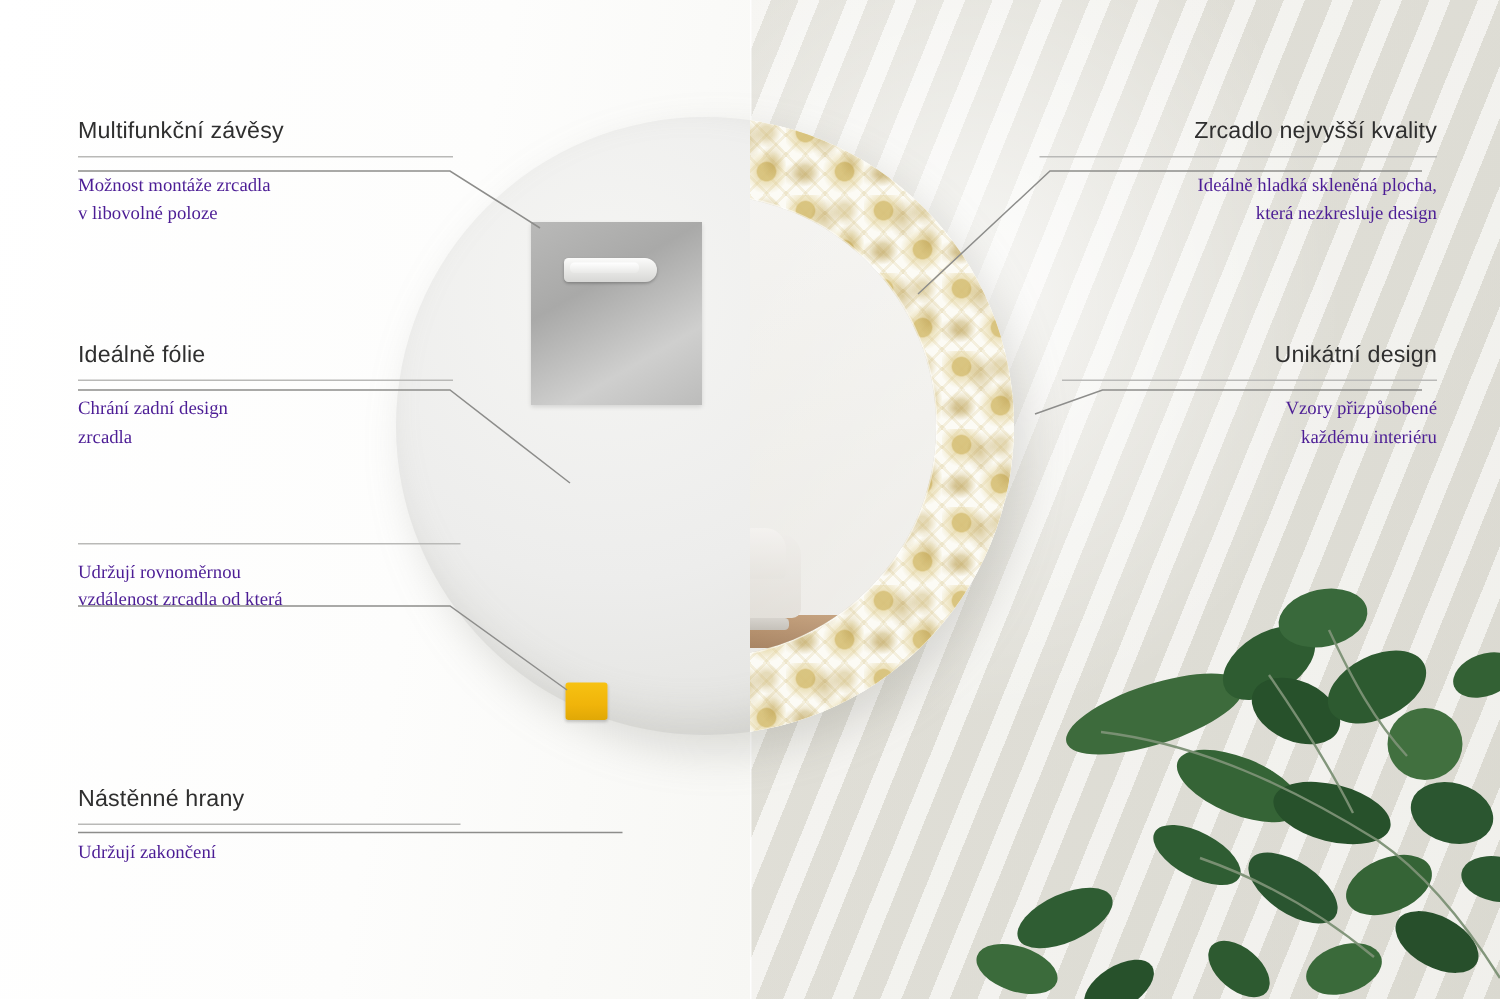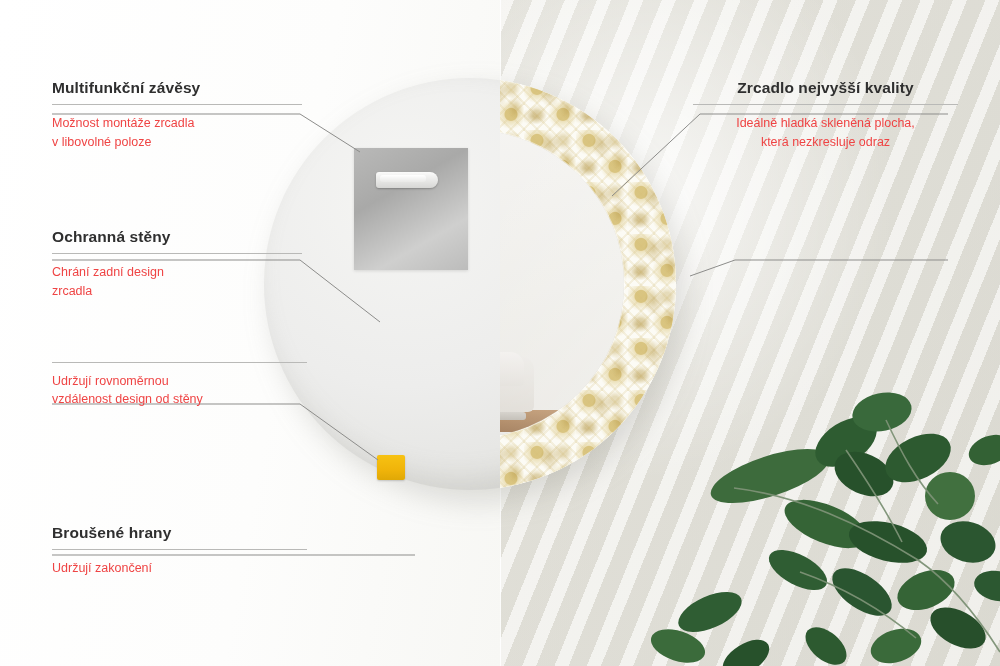--- a/index.html
+++ b/index.html
@@ -177,28 +177,28 @@
     box-shadow:0 1px 2px rgba(0,0,0,.18);
   }
 
   
   .foliage { position:absolute; right:-10px; bottom:-10px; width:360px; height:330px; }
   .foliage svg { width:100%; height:100%; display:block; }
 
   
   .callout { position:absolute; }
   .callout .title {
-    font-size:15.5px; font-weight:bold; color:#2f2f2f; letter-spacing:.1px;
+    font-size:15.5px; font-weight:normal; color:#2f2f2f; letter-spacing:.1px;
     line-height:1.25; white-space:pre-line;
   }
   .callout .rule { height:1px; background:#b9b9b7; margin:7px 0 9px; }
   .callout .desc {
-    font-size:12.5px; color:#ef4444; line-height:1.45; white-space:pre-line;
-  }
-  .callout.right { text-align:center; }
+    font-size:12.5px; color:#4c1d95; line-height:1.45; white-space:pre-line;font-family:Liberation Serif, serif;
+  }
+  .callout.right { text-align:right; }
 
   .c1 { left:52px; top:78px; width:250px; }
   .c2 { left:52px; top:227px; width:250px; }
   .c3 { left:52px; top:355px; width:255px; }
   .c4 { left:52px; top:523px; width:255px; }
   .c5 { right:42px; top:78px; width:265px; }
   .c6 { right:42px; top:227px; width:250px; }
 
   .leaders { position:absolute; inset:0; pointer-events:none; }
 </style>
@@ -298,39 +298,45 @@
   </svg>
 
   <div class="callout c1">
     <div class="title">Multifunkční závěsy</div>
     <div class="rule"></div>
     <div class="desc">Možnost montáže zrcadla
 v libovolné poloze</div>
   </div>
 
   <div class="callout c2">
-    <div class="title">Ochranná stěny</div>
+    <div class="title">Ideálně fólie</div>
     <div class="rule"></div>
     <div class="desc">Chrání zadní design
 zrcadla</div>
   </div>
 
   <div class="callout c3">
     <div class="rule"></div>
     <div class="desc">Udržují rovnoměrnou
-vzdálenost design od stěny</div>
+vzdálenost zrcadla od která</div>
   </div>
 
   <div class="callout c4">
-    <div class="title">Broušené hrany</div>
+    <div class="title">Nástěnné hrany</div>
     <div class="rule"></div>
     <div class="desc">Udržují zakončení</div>
   </div>
 
   <div class="callout c5 right">
     <div class="title">Zrcadlo nejvyšší kvality</div>
     <div class="rule"></div>
     <div class="desc">Ideálně hladká skleněná plocha,
-která nezkresluje odraz</div>
-  </div>
-
+která nezkresluje design</div>
+  </div>
+
+  <div class="callout c6 right">
+    <div class="title">Unikátní design</div>
+    <div class="rule"></div>
+    <div class="desc">Vzory přizpůsobené
+každému interiéru</div>
+  </div>
 
 </div>
 
 </body></html>

